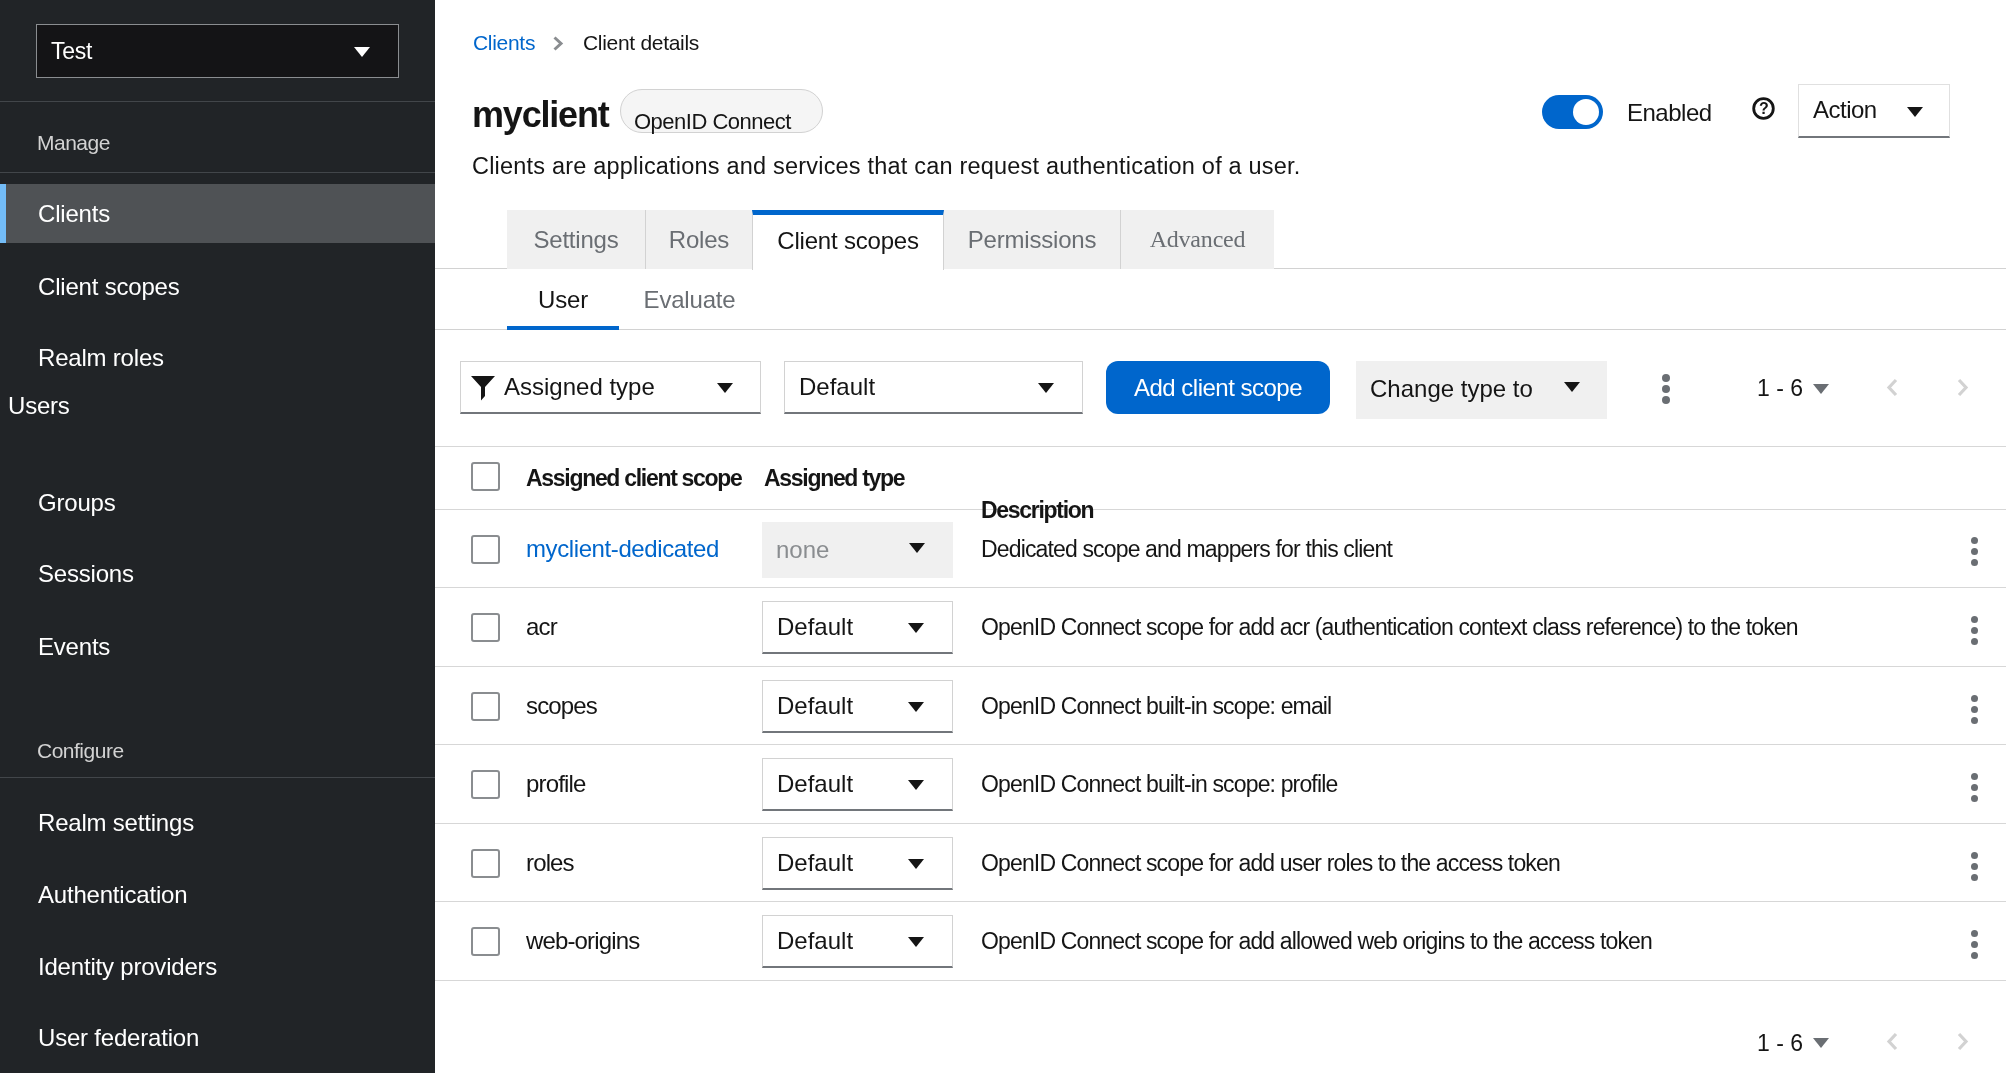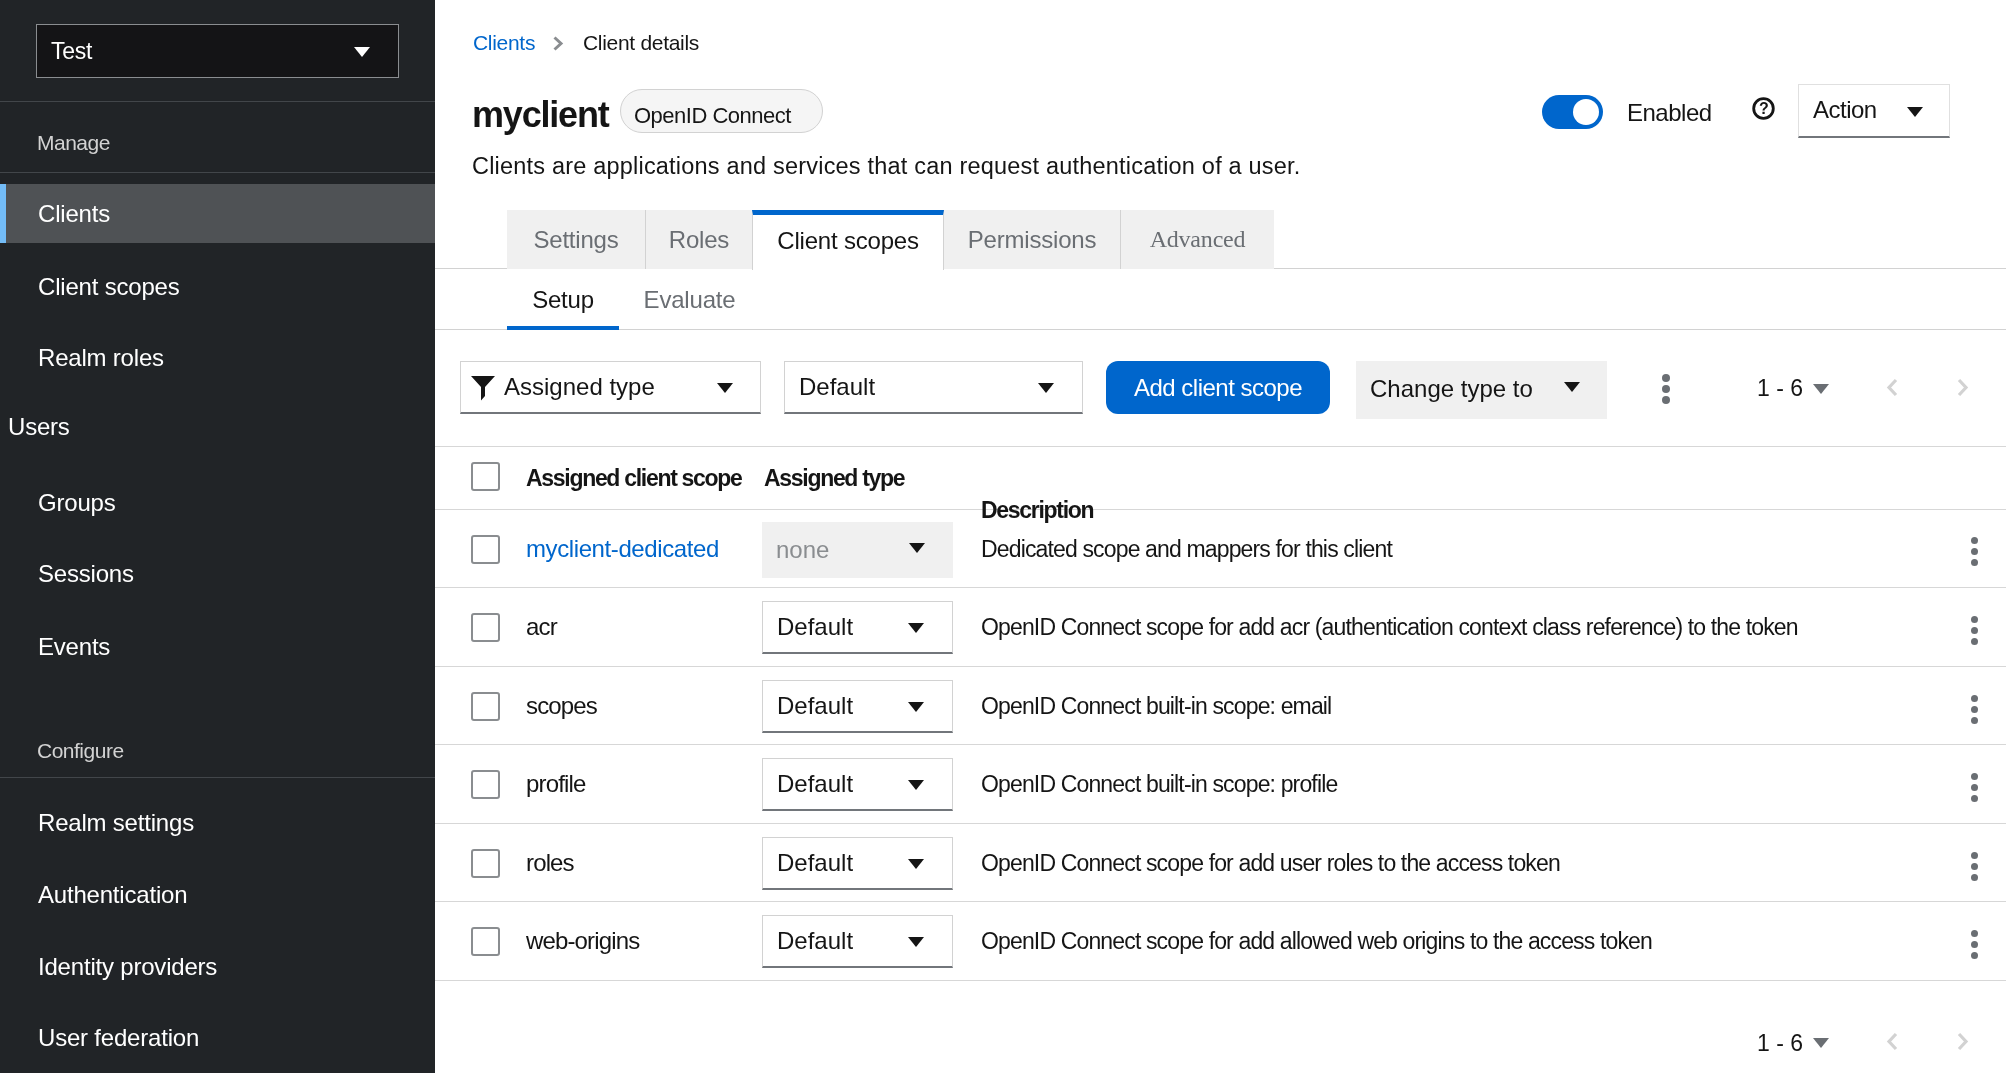--- a/index.html
+++ b/index.html
@@ -38,42 +38,42 @@
 <body>
 
 <div id="sb">
   <div id="realm">Test<span class="car w" style="position:absolute; right:28px; top:22px;"></span></div>
   <div class="sbhr" style="top:101px;"></div>
   <div class="sect" style="top:131px;">Manage</div>
   <div class="sbhr" style="top:172px;"></div>
   <div class="nitem cur" style="top:184px;">Clients</div>
   <div class="nitem" style="top:257px;">Client scopes</div>
   <div class="nitem" style="top:328px;">Realm roles</div>
-  <div class="nitem" style="top:397px;padding-left:8px;">Users</div>
+  <div class="nitem" style="top:376px;padding-left:8px;">Users</div>
   <div class="nitem" style="top:473px;">Groups</div>
   <div class="nitem" style="top:544px;">Sessions</div>
   <div class="nitem" style="top:617px;">Events</div>
   <div class="sect" style="top:739px;">Configure</div>
   <div class="sbhr" style="top:777px;"></div>
   <div class="nitem" style="top:793px;">Realm settings</div>
   <div class="nitem" style="top:865px;">Authentication</div>
   <div class="nitem" style="top:937px;">Identity providers</div>
   <div class="nitem" style="top:1008px;">User federation</div>
 </div>
 
 <div id="main">
 
   <div class="a" style="left:38px; top:31px; font-size:21px; letter-spacing:-0.3px;"><span class="link">Clients</span></div>
   <svg class="a" style="left:117px; top:36px;" width="12" height="15" viewBox="0 0 12 15">
       <path d="M2.5 1.5 L9 7.5 L2.5 13.5" fill="none" stroke="#8a8d90" stroke-width="3"></path>
     </svg>
   <div class="a" style="left:148px; top:31px; font-size:21px; letter-spacing:-0.3px;">Client details</div>
 
   <div class="a" style="left:37px; top:94px; font-size:36px; font-weight:bold; letter-spacing:-1.2px;">myclient</div>
-  <div class="a" style="left:185px; top:89px; height:44px; line-height:42px; width:203px; padding:5px 0 0 13px; border:1px solid #d2d2d2; border-radius:22px; background:#f5f5f5; font-size:22px; letter-spacing:-0.5px;">OpenID Connect</div>
+  <div class="a" style="left:185px; top:89px; height:44px; line-height:42px; width:203px; padding:11px 0 0 13px; border:1px solid #d2d2d2; border-radius:22px; background:#f5f5f5; font-size:22px; letter-spacing:-0.5px;">OpenID Connect</div>
 
   <div class="a" style="left:1107px; top:95px; width:61px; height:34px; border-radius:17px; background:#0066cc;">
     <div class="a" style="left:31px; top:4px; width:26px; height:26px; border-radius:50%; background:#fff;"></div>
   </div>
   <div class="a" style="left:1192px; top:99px; font-size:24px; letter-spacing:-0.5px;">Enabled</div>
   <svg class="a" style="left:1317px; top:97px;" width="23" height="23" viewBox="0 0 23 23">
       <circle cx="11.5" cy="11.5" r="9.8" fill="none" stroke="#151515" stroke-width="2.8"></circle>
       <text x="11.5" y="17" font-size="16" font-weight="bold" text-anchor="middle" fill="#151515" font-family="Liberation Sans">?</text>
     </svg>
   <div class="a" style="left:1363px; top:84px; width:152px; height:54px; background:#fff; border:1px solid #e0e0e0; border-bottom:2px solid #72767b;">
@@ -84,21 +84,21 @@
   <div class="a" style="left:37px; top:153px; font-size:23.5px; letter-spacing:0.2px;">Clients are applications and services that can request authentication of a user.</div>
 
   <div class="a" style="left:0; top:210px; width:1571px; height:59px; border-bottom:1px solid #d2d2d2;"></div>
   <div class="a tabtxt" style="left:72px; top:210px; width:138px; height:59px; line-height:59px; text-align:center; background:#f0f0f0; color:#6a6e73;">Settings</div>
   <div class="a tabtxt" style="left:210px; top:210px; width:107px; height:59px; line-height:59px; text-align:center; background:#f0f0f0; color:#6a6e73; border-left:1px solid #d2d2d2;">Roles</div>
   <div class="a tabtxt" style="left:317px; top:210px; width:192px; height:60px; line-height:52px; text-align:center; background:#fff; border:1px solid #d2d2d2; border-bottom:none; border-top:5px solid #0066cc; z-index:2;">Client scopes</div>
   <div class="a tabtxt" style="left:509px; top:210px; width:176px; height:59px; line-height:59px; text-align:center; background:#f0f0f0; color:#6a6e73;">Permissions</div>
   <div class="a tabtxt" style="left:685px; top:210px; width:154px; height:59px; line-height:59px; text-align:center; background:#f0f0f0; color:#6a6e73; border-left:1px solid #d2d2d2;font-family:Liberation Serif, serif;">Advanced</div>
 
   <div class="a" style="left:0; top:329px; width:1571px; height:1px; background:#d2d2d2;"></div>
-  <div class="a tabtxt" style="left:72px; top:286px; width:112px; text-align:center;">Setup</div>
+  <div class="a tabtxt" style="left:72px; top:286px; width:112px; text-align:center;">User</div>
   <div class="a" style="left:72px; top:326px; width:112px; height:4px; background:#0066cc;"></div>
   <div class="a tabtxt" style="left:196px; top:286px; width:117px; text-align:center; color:#6a6e73;">Evaluate</div>
 
   <div class="sel" style="left:25px; top:361px; width:301px;">
     <svg class="a" style="left:10px; top:14px;" width="24" height="25" viewBox="0 0 24 25">
         <path d="M0 0 H24 L14 11 V20 L10 24.5 V11 Z" fill="#151515"></path>
       </svg>
     <span class="a" style="left:43px;">Assigned type</span>
     <span class="car" style="right:27px;"></span>
   </div>

